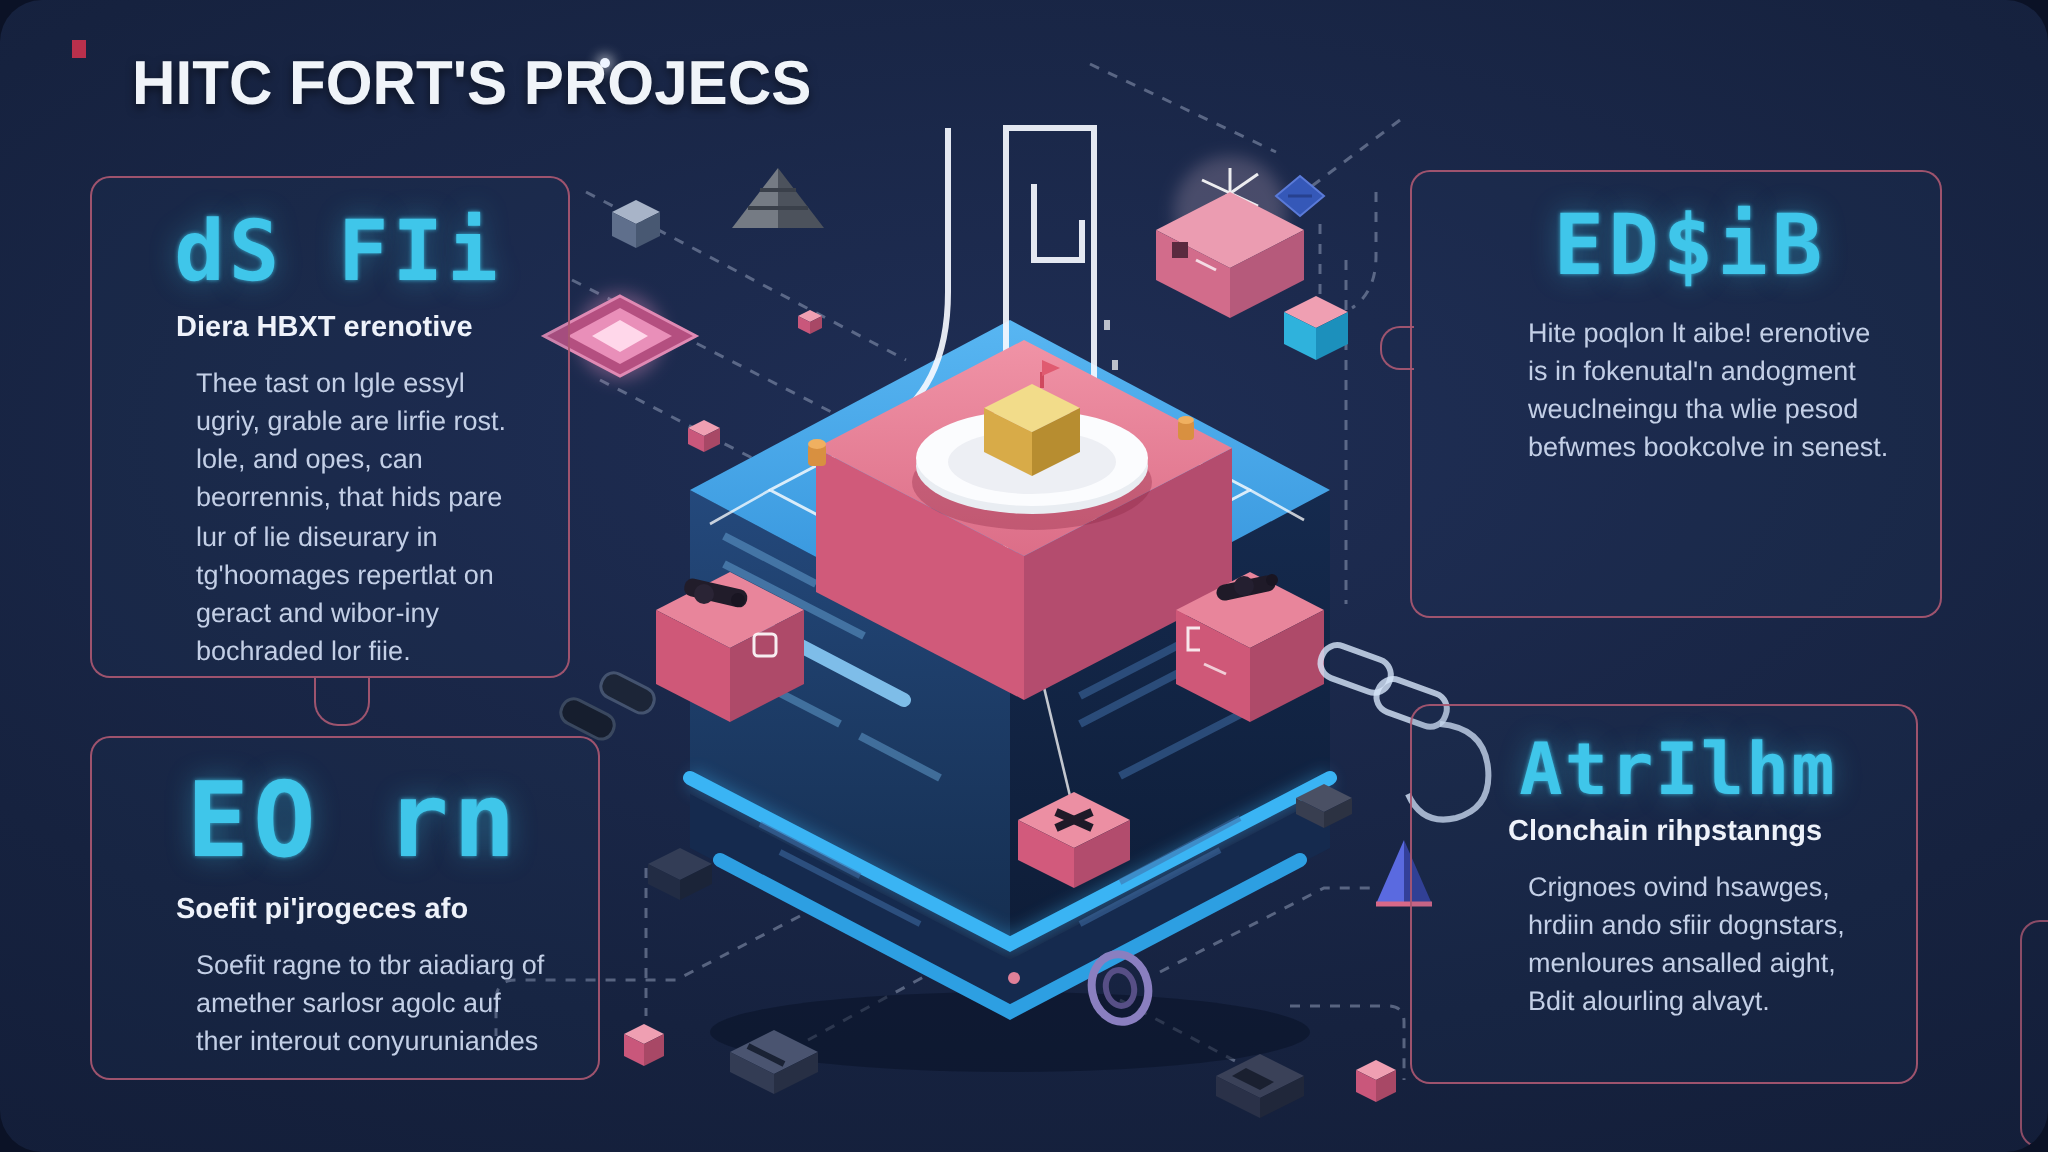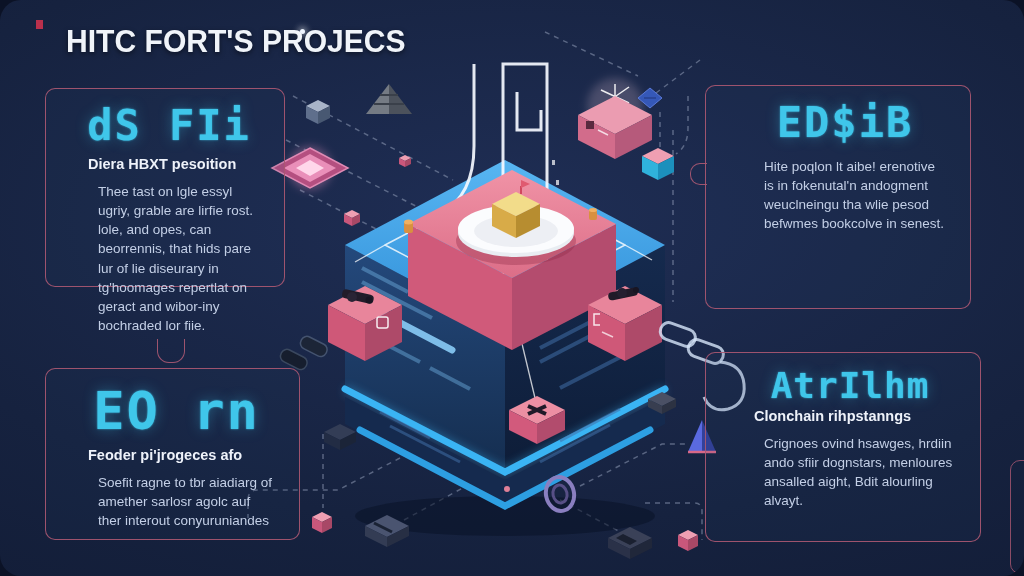--- a/index.html
+++ b/index.html
@@ -19,24 +19,24 @@
     white-space:nowrap;
   }
   .title-mark{position:absolute;left:36px;top:20px;width:7px;height:9px;background:#b9304c;z-index:3;}
   .title-spark{position:absolute;left:300px;top:29px;width:5px;height:5px;background:#eef4ff;border-radius:50%;
     box-shadow:0 0 6px 2px rgba(255,255,255,.5);z-index:3;}
   .panel{
     position:absolute;z-index:2;box-sizing:border-box;
     border:1.6px solid rgba(170,88,114,.92);border-radius:10px;
     background:rgba(44,66,112,.10);
   }
-  .panel-tl{left:45px;top:88px;width:240px;height:199px;}
+  .panel-tl{left:45px;top:88px;width:240px;height:251px;}
   .panel-bl{left:45px;top:368px;width:255px;height:172px;}
   .panel-tr{left:705px;top:85px;width:266px;height:224px;}
-  .panel-br{left:705px;top:352px;width:276px;height:190px;}
+  .panel-br{left:705px;top:352px;width:254px;height:190px;}
   .panel-inner{padding:8px 14px 8px 42px;}
   .panel-tr .panel-inner,.panel-br .panel-inner{padding-left:48px;}
   .panel-heading{
     font-family:"DejaVu Sans Mono", monospace;font-weight:bold;color:#3fc6ea;
     text-align:center;letter-spacing:2px;margin:4px 0 6px -20px;
     text-shadow:0 0 2px rgba(63,198,234,.85),0 0 14px rgba(63,198,234,.38);
   }
   .panel-tl .panel-heading{font-size:42px;}
   .panel-bl .panel-heading{font-size:52px;}
   .panel-tr .panel-heading{font-size:42px;}
@@ -330,29 +330,29 @@
     </g>
   </svg>
 
   <div class="title-mark"></div>
   <div class="page-title">HITC FORT'S PROJECS</div>
   <div class="title-spark"></div>
 
   <div class="panel panel-tl">
     <div class="panel-inner">
       <div class="panel-heading">dS FIi</div>
-      <p class="panel-sub">Diera HBXT pesoition</p>
+      <p class="panel-sub">Diera HBXT erenotive</p>
       <p class="panel-body">Thee tast on lgle essyl ugriy, grable are lirfie rost. lole, and opes, can beorrennis, that hids pare lur of lie diseurary in tg'hoomages repertlat on geract and wibor-iny bochraded lor fiie.</p>
     </div>
   </div>
 
   <div class="panel panel-bl">
     <div class="panel-inner">
       <div class="panel-heading">EO rn</div>
-      <p class="panel-sub">Feoder pi'jrogeces afo</p>
+      <p class="panel-sub">Soefit pi'jrogeces afo</p>
       <p class="panel-body">Soefit ragne to tbr aiadiarg of amether sarlosr agolc auf ther interout conyuruniandes</p>
     </div>
   </div>
 
   <div class="panel panel-tr">
     <div class="panel-inner">
       <div class="panel-heading">ED$iB</div>
       <p class="panel-body">Hite poqlon lt aibe! erenotive is in fokenutal'n andogment weuclneingu tha wlie pesod befwmes bookcolve in senest.</p>
     </div>
   </div>

